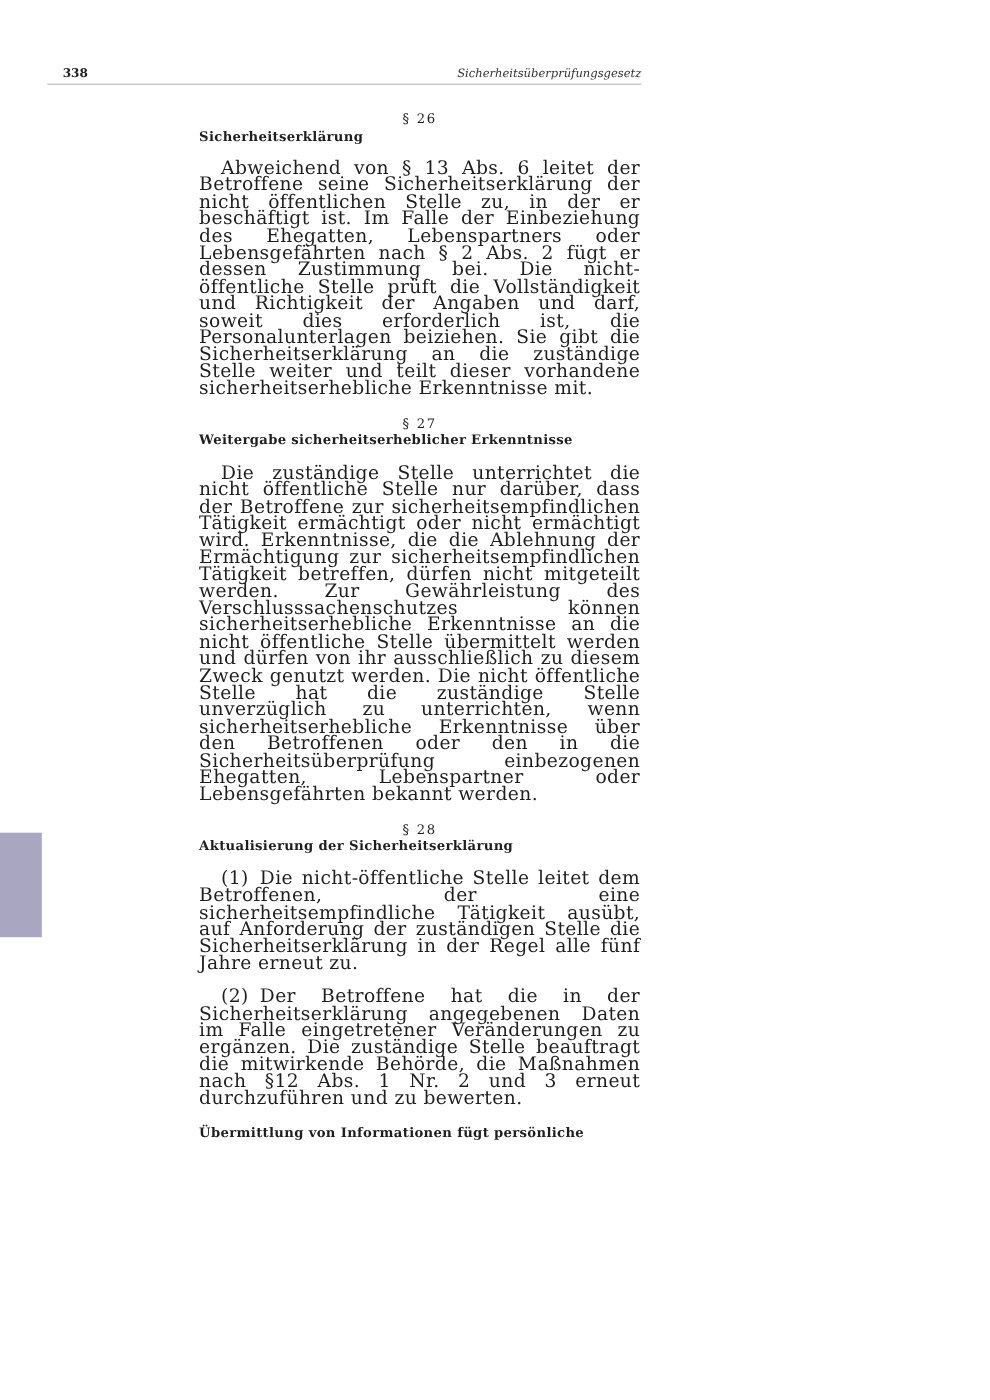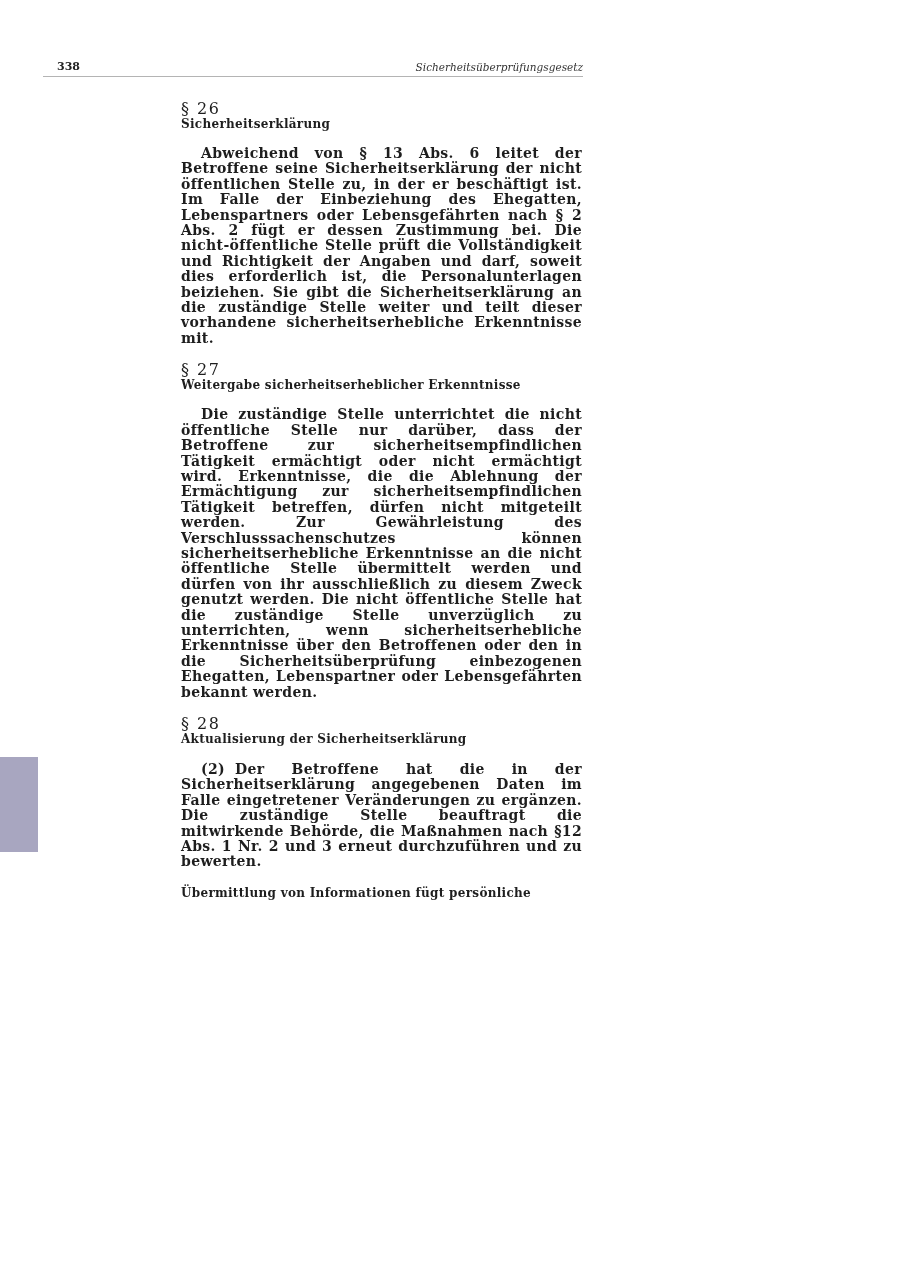--- a/index.html
+++ b/index.html
@@ -46,43 +46,42 @@
     .content {
       position: absolute;
       left: 181px;
       top: 101px;
       width: 401px;
     }
     .section {
       margin: 0;
     }
     .sec-num {
-      text-align: left;
-      font-size: 16px;
+      text-align: center;
+      font-size: 12px;
       line-height: 15.5px;
       letter-spacing: 1.5px;
       margin: 0;
     }
     .sec-title {
       text-align: left;
       font-weight: bold;
       font-size: 12px;
       line-height: 15.5px;
       margin: 0;
       letter-spacing: 0.3px;
     }
     .para {
-      font-size: 14px;
+      font-size: 17px;
       line-height: 15.4px;
       text-align: justify;
       text-indent: 20px;
       margin: 14px 0 0 0;
       letter-spacing: 0.35px;
       hyphens: manual;
-      font-weight: bold;
     }
     .para .num {
       margin-right: 10px;
     }
     .gap { height: 16px; }
     .side-tab {
       position: absolute;
       left: 0;
       top: 757px;
       width: 38px;
@@ -112,20 +111,21 @@
     <p class="sec-num">§ 27</p>
     <p class="sec-title">Weitergabe sicherheitserheblicher Erkenntnisse</p>
     <p class="para"><span>Die zuständige Stelle unterrichtet die nicht öffentliche Stelle nur darüber, dass der Betroffene zur sicherheitsempfindlichen Tätigkeit ermächtigt oder nicht ermächtigt wird. Erkenntnisse, die die Ablehnung der Ermächtigung zur sicherheitsempfindlichen Tätigkeit betreffen, dürfen nicht mitgeteilt werden. Zur Gewährleistung des Verschlusssachenschutzes können sicherheitserhebliche Erkenntnisse an die nicht öffentliche Stelle übermittelt werden und dürfen von ihr ausschließlich zu diesem Zweck genutzt werden. Die nicht öffentliche Stelle hat die zuständige Stelle unverzüglich zu unterrichten, wenn sicherheitserhebliche Erkenntnisse über den Betroffenen oder den in die Sicherheitsüberprüfung einbezogenen Ehegatten, Lebenspartner oder Lebensgefährten bekannt werden.</span></p>
   </div>
 
   <div class="gap"></div>
 
   <div class="section">
     <p class="sec-num">§ 28</p>
     <p class="sec-title">Aktualisierung der Sicherheitserklärung</p>
+    <p class="para"><span class="num">(1)</span><span>Die nicht-öffentliche Stelle leitet dem Betroffenen, der eine sicherheitsempfindliche Tätigkeit ausübt, auf Anforderung der zuständigen Stelle die Sicherheitserklärung in der Regel alle fünf Jahre erneut zu.</span></p>
     <p class="para" style="margin-top:15px"><span class="num">(2)</span><span>Der Betroffene hat die in der Sicherheitserklärung angegebenen Daten im Falle eingetretener Veränderungen zu ergänzen. Die zuständige Stelle beauftragt die mitwirkende Behörde, die Maßnahmen nach §12 Abs. 1 Nr. 2 und 3 erneut durchzuführen und zu bewerten.</span></p>
   </div>
 
   <div class="gap"></div>
 
   <div class="section">
     <p class="sec-title">Übermittlung von Informationen fügt persönliche</p>
   </div>
 
 </div>

